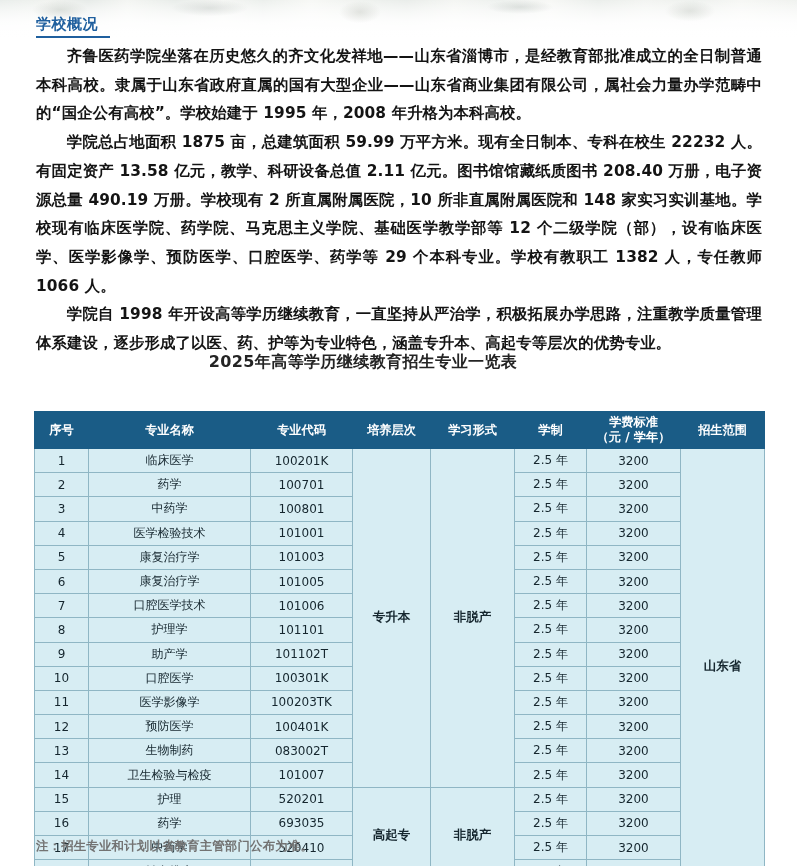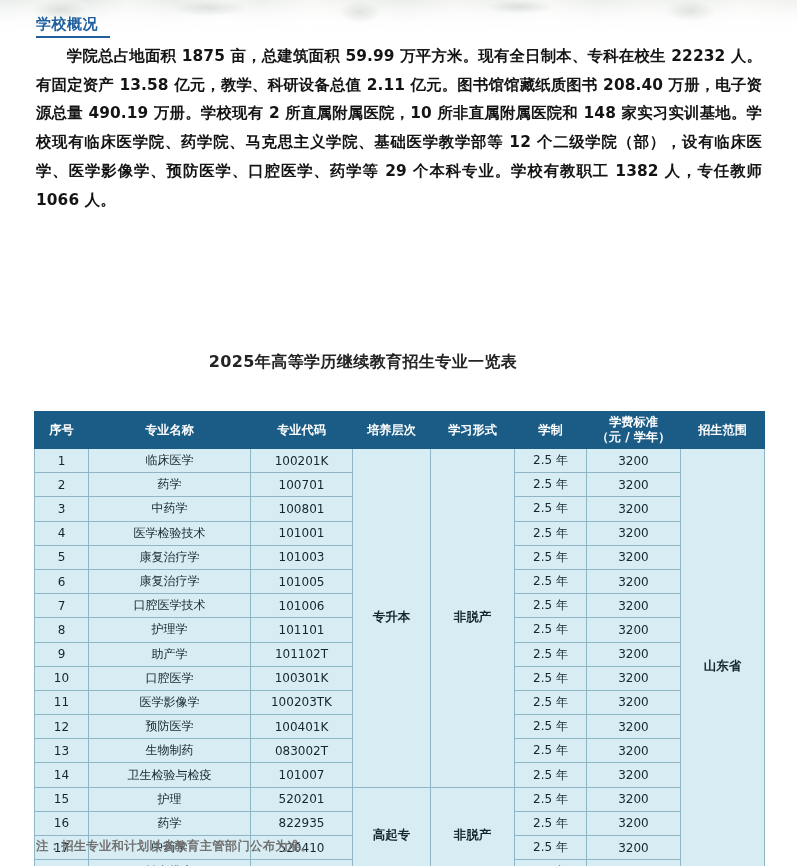--- a/index.html
+++ b/index.html
@@ -162,21 +162,23 @@
 <body>
 
 <div class="photo-band"></div>
 
 <div class="page">
 
   <div class="section-heading">学校概况</div>
   <div class="heading-rule"></div>
 
   <div class="body-copy">
+    <p class="para">齐鲁医药学院坐落在历史悠久的齐文化发祥地——山东省淄博市，是经教育部批准成立的全日制普通本科高校。隶属于山东省政府直属的国有大型企业——山东省商业集团有限公司，属社会力量办学范畴中的“国企公有高校”。学校始建于 1995 年，2008 年升格为本科高校。</p>
     <p class="para">学院总占地面积 1875 亩，总建筑面积 59.99 万平方米。现有全日制本、专科在校生 22232 人。有固定资产 13.58 亿元，教学、科研设备总值 2.11 亿元。图书馆馆藏纸质图书 208.40 万册，电子资源总量 490.19 万册。学校现有 2 所直属附属医院，10 所非直属附属医院和 148 家实习实训基地。学校现有临床医学院、药学院、马克思主义学院、基础医学教学部等 12 个二级学院（部），设有临床医学、医学影像学、预防医学、口腔医学、药学等 29 个本科专业。学校有教职工 1382 人，专任教师 1066 人。</p>
+    <p class="para">学院自 1998 年开设高等学历继续教育，一直坚持从严治学，积极拓展办学思路，注重教学质量管理体系建设，逐步形成了以医、药、护等为专业特色，涵盖专升本、高起专等层次的优势专业。</p>
   </div>
 
   <div class="table-title">2025年高等学历继续教育招生专业一览表</div>
 
   <div class="table-wrap">
     <table class="plan">
       <colgroup>
         <col class="col-no">
           <col class="col-name">
           <col class="col-code">
@@ -308,21 +310,21 @@
             <td>护理</td>
             <td>520201</td>
             <td class="level" rowspan="4">高起专</td>
             <td class="mode" rowspan="4">非脱产</td>
             <td>2.5 年</td>
             <td>3200</td>
           </tr>
           <tr>
             <td>16</td>
             <td>药学</td>
-            <td>822935</td>
+            <td>693035</td>
             <td>2.5 年</td>
             <td>3200</td>
           </tr>
           <tr>
             <td>17</td>
             <td>中药学</td>
             <td>520410</td>
             <td>2.5 年</td>
             <td>3200</td>
           </tr>

